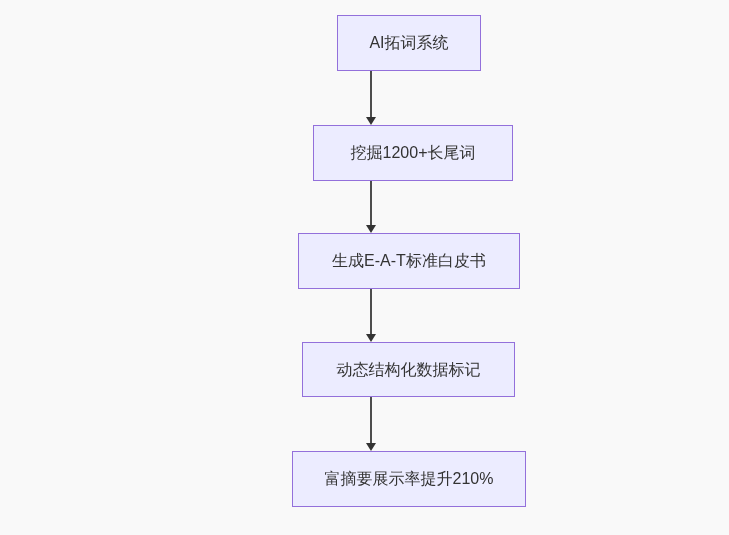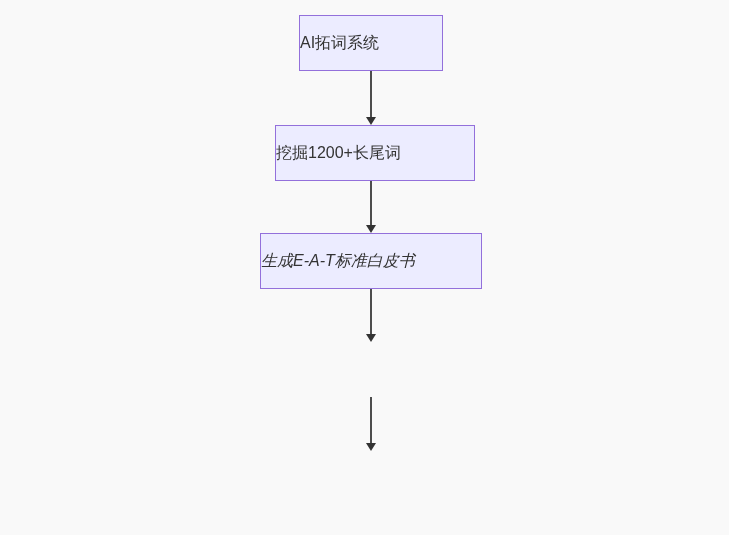--- a/index.html
+++ b/index.html
@@ -15,28 +15,30 @@
     background: #f9f9f9;
     overflow: hidden;
   }
   .node {
     position: absolute;
     box-sizing: border-box;
     background: #ececff;
     border: 1px solid #9370db;
     display: flex;
     align-items: center;
+    justify-content: center;
     color: #333333;
     font-size: 16px;
     line-height: 1;
     white-space: nowrap;
+    margin-left: 38px;
   }
   .node-1 { left: 299px; top: 15px;  width: 144px; height: 56px; }
   .node-2 { left: 275px; top: 125px; width: 200px; height: 56px; }
-  .node-3 { left: 260px; top: 233px; width: 222px; height: 56px; font-style: italic; }
+  .node-3 { left: 260px; top: 233px; width: 222px; height: 56px; }
   .node-4 { left: 264px; top: 342px; width: 213px; height: 55px; }
   .node-5 { left: 254px; top: 451px; width: 234px; height: 56px; }
 
   .edge-line {
     position: absolute;
     left: 370px;
     width: 2px;
     background: #4d4d4d;
   }
   .edge-head {
@@ -76,18 +78,24 @@
   <div class="edge-line edge-2-line"></div>
   <div class="edge-head edge-2-head"></div>
 
   <div class="node node-3">
     <span>生成E-A-T标准白皮书</span>
   </div>
 
   <div class="edge-line edge-3-line"></div>
   <div class="edge-head edge-3-head"></div>
 
+  <div class="node node-4">
+    <span>动态结构化数据标记</span>
+  </div>
 
   <div class="edge-line edge-4-line"></div>
   <div class="edge-head edge-4-head"></div>
 
+  <div class="node node-5">
+    <span>富摘要展示率提升210%</span>
+  </div>
 
 </div>
 
 </body></html>

